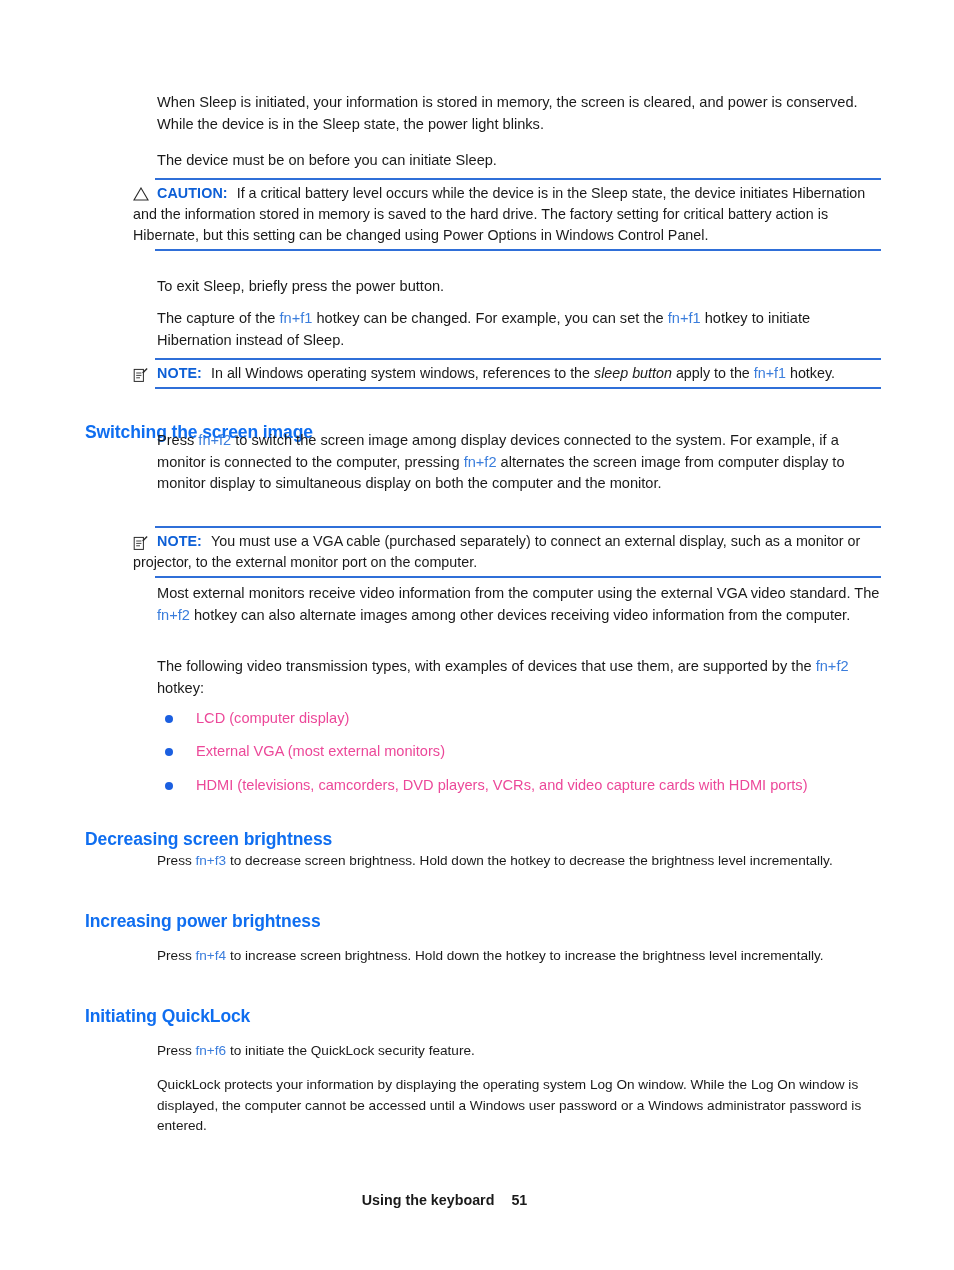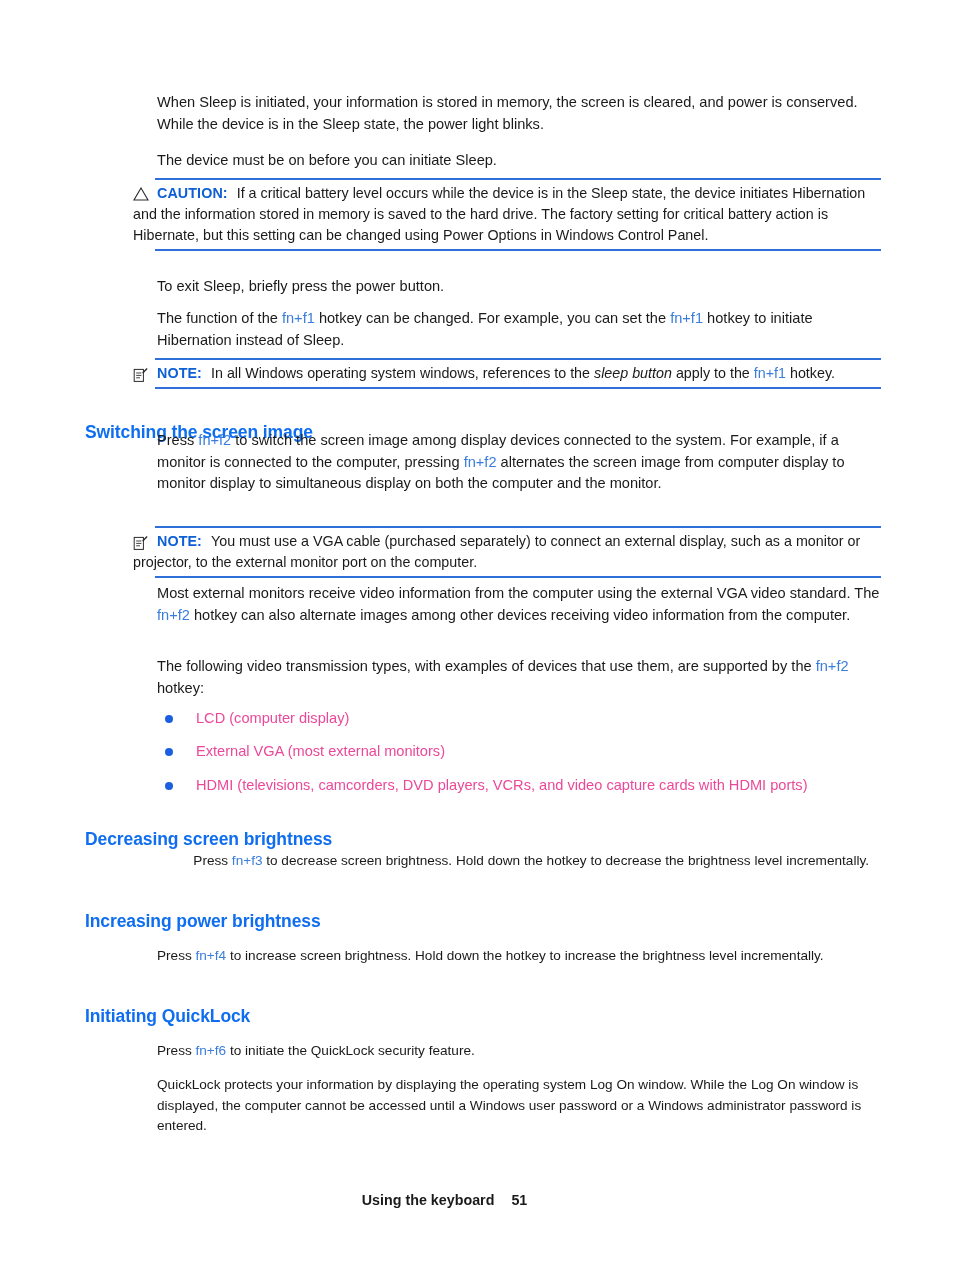--- a/index.html
+++ b/index.html
@@ -163,21 +163,21 @@
     </div>
     <div class="body">
       <span class="ind"></span><span class="tag">CAUTION:</span><span class="gap"></span><span>If a critical battery level occurs while the device is in the Sleep state, the device initiates Hibernation and the information stored in memory is saved to the hard drive. The factory setting for critical battery action is Hibernate, but this setting can be changed using Power Options in Windows Control Panel.</span>
     </div>
     <div class="rule bottom"></div>
   </div>
 
   <div class="para" style="top:276px;">To exit Sleep, briefly press the power button.</div>
 
   <div class="para" style="top:308px;">
-    <span>The function of the </span><span class="key">fn+f1</span><span> hotkey can be changed. For example, you can set the </span><span class="key">fn+f1</span><span> hotkey to initiate Hibernation instead of Sleep.</span>
+    <span>The capture of the </span><span class="key">fn+f1</span><span> hotkey can be changed. For example, you can set the </span><span class="key">fn+f1</span><span> hotkey to initiate Hibernation instead of Sleep.</span>
   </div>
 
   <div class="admon" style="top:358px;">
     <div class="rule top"></div>
     <div class="icon-wrap">
       <svg class="note-doc" viewBox="0 0 15 16" aria-hidden="true">
         <rect x="1.2" y="2.4" width="9.2" height="12" fill="none" stroke="#2b2b2b" stroke-width="1"></rect>
         <line x1="3.2" y1="6" x2="8.4" y2="6" stroke="#2b2b2b" stroke-width="0.9"></line>
         <line x1="3.2" y1="8.4" x2="8.4" y2="8.4" stroke="#2b2b2b" stroke-width="0.9"></line>
         <line x1="3.2" y1="10.8" x2="7" y2="10.8" stroke="#2b2b2b" stroke-width="0.9"></line>
@@ -229,21 +229,21 @@
     <span class="bullet-dot"></span>
     <span class="bullet-text">External VGA (most external monitors)</span>
   </div>
   <div class="bullet-row" style="top:775px;">
     <span class="bullet-dot"></span>
     <span class="bullet-text">HDMI (televisions, camcorders, DVD players, VCRs, and video capture cards with HDMI ports)</span>
   </div>
 
   <div class="heading" style="top:817px;margin-top:12px;">Decreasing screen brightness</div>
 
-  <div class="para small" style="top:851px;text-align:right;">
+  <div class="para small" style="top:851px;">
     <span>Press </span><span class="key">fn+f3</span><span> to decrease screen brightness. Hold down the hotkey to decrease the brightness level incrementally.</span>
   </div>
 
   <div class="heading" style="top:911px;">Increasing power brightness</div>
 
   <div class="para small" style="top:946px;">
     <span>Press </span><span class="key">fn+f4</span><span> to increase screen brightness. Hold down the hotkey to increase the brightness level incrementally.</span>
   </div>
 
   <div class="heading" style="top:1006px;">Initiating QuickLock</div>

